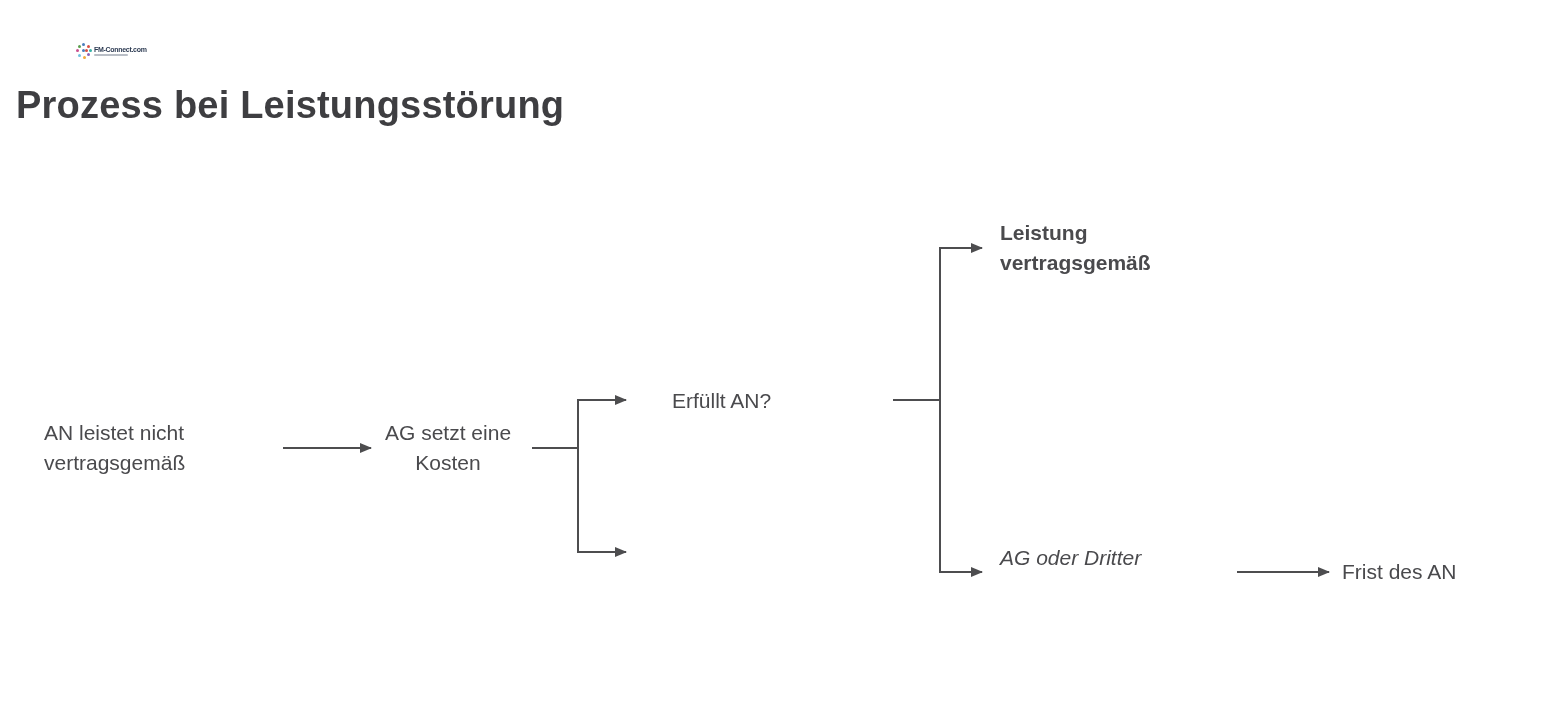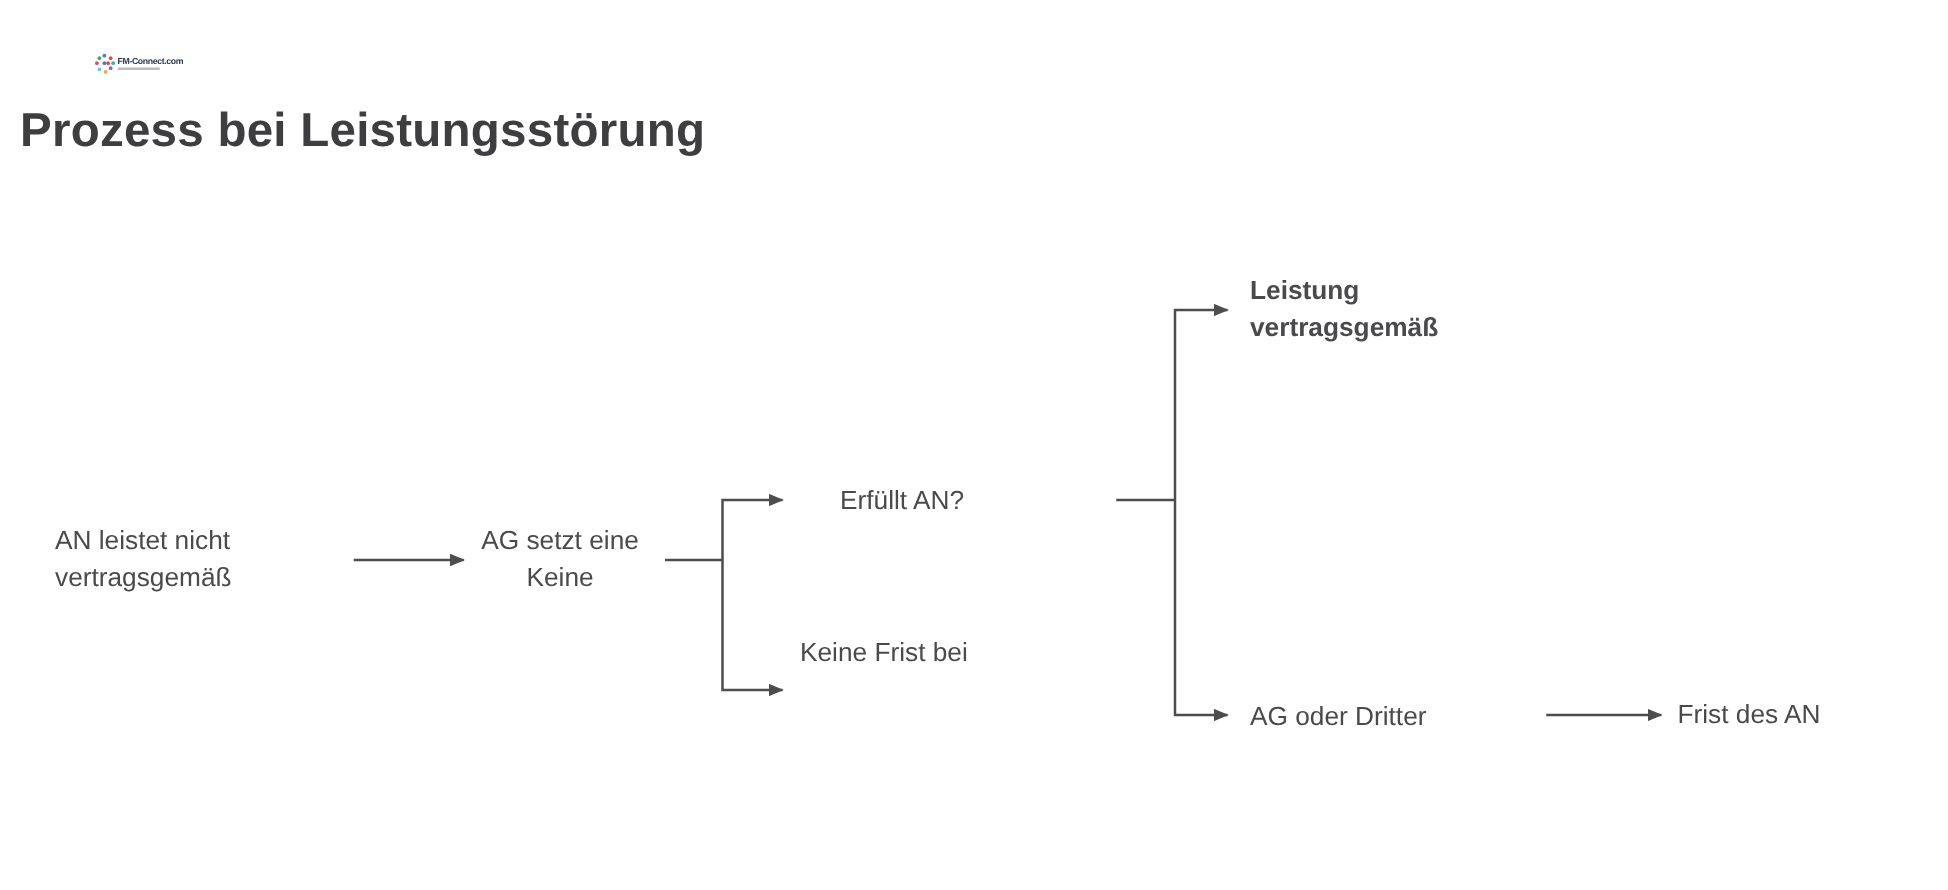--- a/index.html
+++ b/index.html
@@ -92,21 +92,21 @@
     font-size: 21px;
     line-height: 30px;
     color: #4a4a4d;
     white-space: nowrap;
   }
   .node-an       { left: 44px;   top: 418px; }
   .node-ag       { left: 385px;  top: 418px; text-align: center; }
   .node-erfuellt { left: 672px;  top: 386px; }
   .node-keine    { left: 640px;  top: 508px; }
   .node-leistung { left: 1000px; top: 218px; font-weight: bold; }
-  .node-dritter  { left: 1000px; top: 559px; }
+  .node-dritter  { left: 1000px; top: 543px; font-style: italic; }
   .node-kosten   { left: 1342px; top: 557px; }
 </style>
 </head>
 <body>
 
 <div id="canvas">
 
   <div class="logo">
     <span class="logo-dots">
         <span style="left: 6px; top: 0px; background: rgb(74, 126, 187);"></span>
@@ -144,29 +144,28 @@
     <path d="M1237,572 H1329" marker-end="url(#arrow)"></path>
   </svg>
 
   <div class="node node-an">
     <div>AN leistet nicht</div>
     <div>vertragsgemäß</div>
   </div>
 
   <div class="node node-ag">
     <div>AG setzt eine</div>
-    <div>Keine</div>
+    <div>Kosten</div>
   </div>
 
   <div class="node node-erfuellt">
     <div>Erfüllt AN?</div>
   </div>
 
   <div class="node node-keine">
-    <div>Keine Frist bei</div>
   </div>
 
   <div class="node node-leistung">
     <div>Leistung</div>
     <div>vertragsgemäß</div>
   </div>
 
   <div class="node node-dritter">
     <div>AG oder Dritter</div>
   </div>

